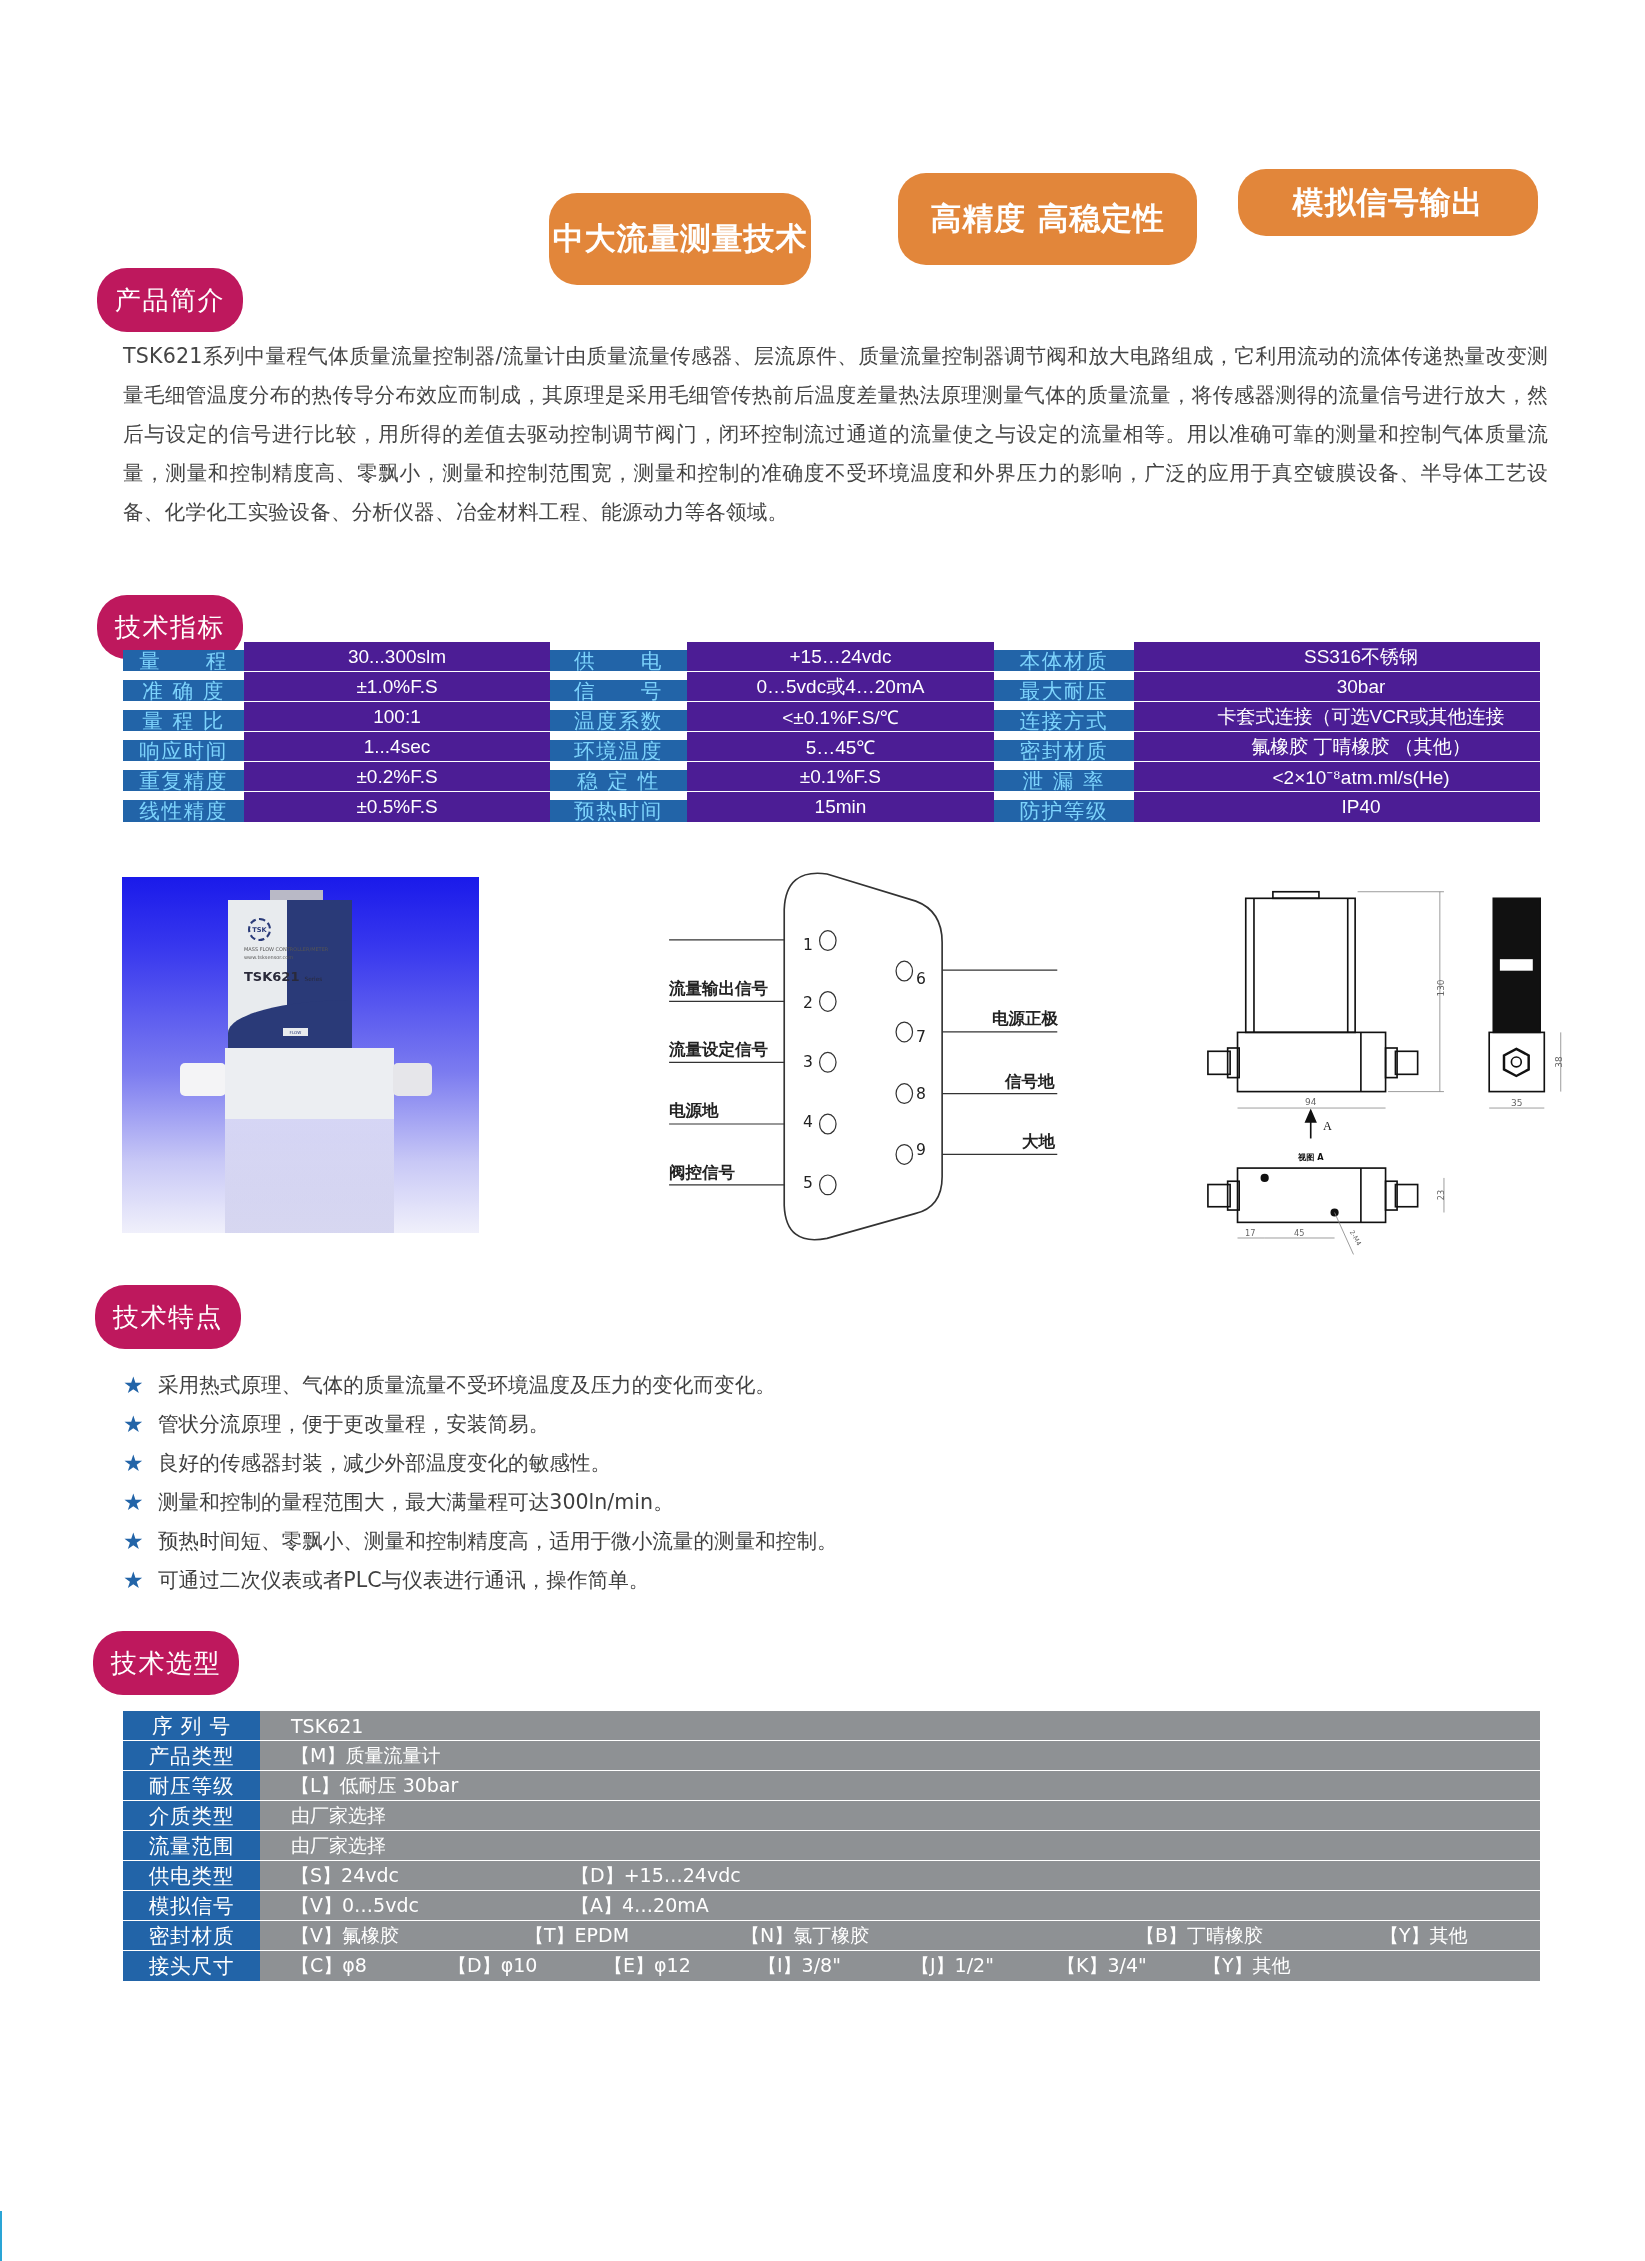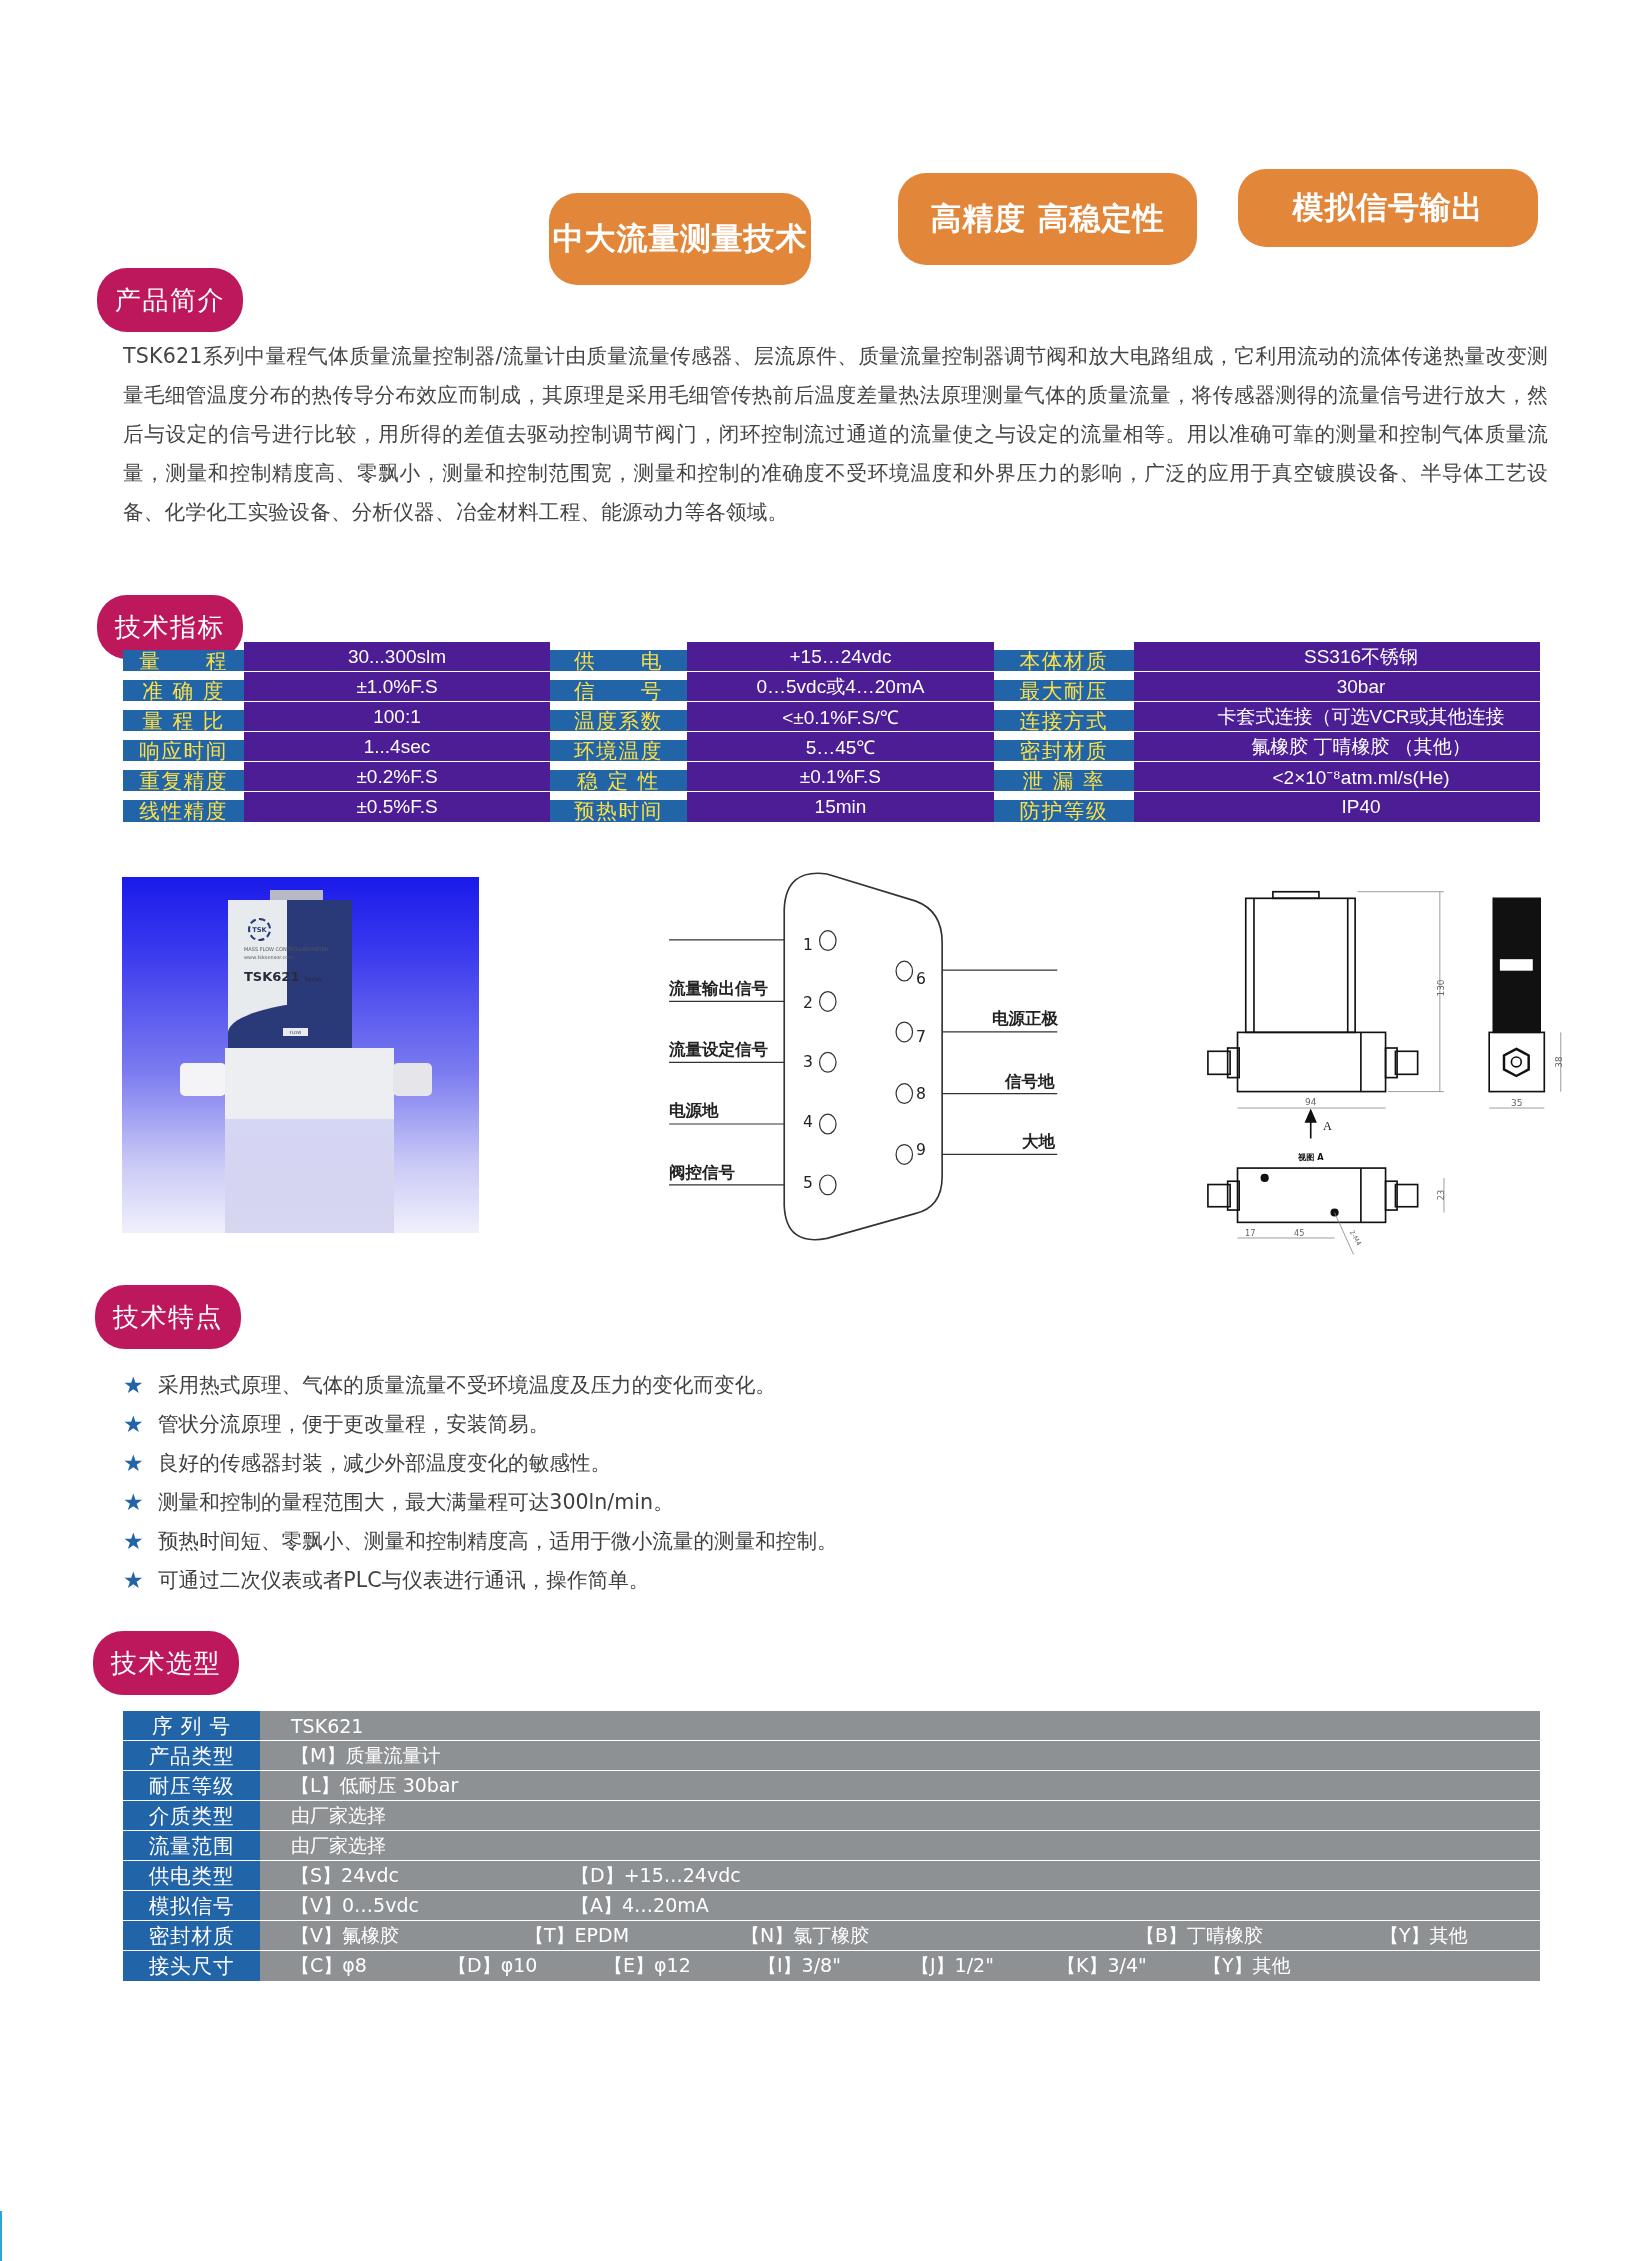--- a/index.html
+++ b/index.html
@@ -18,21 +18,21 @@
               letter-spacing:1.6px; }
 
   
   .intro { position:absolute; left:123px; top:337px; width:1425px; font-size:20.6px; line-height:39px;
            color:#444; text-align:justify; letter-spacing:0.2px; }
 
   
   .spec { position:absolute; left:123px; top:642px; width:1417px; }
   .spec-row { display:flex; height:30px; margin-bottom:0; border-bottom:1.6px solid #fff; box-sizing:border-box; }
   .spec-row:last-child { border-bottom:none; }
-  .lbl { background:#2264a8; color:#fde047; font-size:20.6px; display:flex; align-items:center; justify-content:center;
+  .lbl { background:#2264a8; color:#7dd3fc; font-size:20.6px; display:flex; align-items:center; justify-content:center;
          letter-spacing:1.6px; white-space:nowrap;margin-top:8px; }
   .val { background:#4c1d95; color:#fff; font-size:19px; display:flex; align-items:center; justify-content:center;
          white-space:nowrap; font-family:Liberation Sans, sans-serif; }
   .c1 { width:127px; } .c2 { width:320px; } .c3 { width:144px; } .c4 { width:321px; }
   .c5 { width:147px; } .c6 { width:375px;padding-left:48px; }
 
   
   .photo { position:absolute; left:122px; top:877px; width:357px; height:356px; overflow:hidden;
            background:linear-gradient(180deg,#1a1aea 0%,#3838ee 20%,#7c7cf0 55%,#c8c8f6 80%,#f0f0fb 100%); }
   .dev-top { position:absolute; left:106px; top:23px; width:123px; height:153px; background:#e8ebee; }
@@ -78,21 +78,21 @@
   .sel-val { flex:1; background:#8e9194; color:#fff; font-size:19px; position:relative; white-space:nowrap; }
   .opt { position:absolute; top:50%; transform:translateY(-50%); white-space:nowrap; }
 
   .edge-line { position:absolute; left:0; top:2211px; width:1.6px; height:50px; background:#2aa5d6; }
 </style>
 </head>
 <body>
 
 <div class="hl-pill" style="left:549px;top:173px;width:262px;height:92px;margin-top:20px;">中大流量测量技术</div>
 <div class="hl-pill" style="left:898px;top:173px;width:299px;height:92px;">高精度 高稳定性</div>
-<div class="hl-pill" style="left:1238px;top:169px;width:300px;height:78px;">模拟信号输出</div>
+<div class="hl-pill" style="left:1238px;top:169px;width:300px;height:67px;">模拟信号输出</div>
 
 <div class="sec-pill" style="left:97px;top:268px;">产品简介</div>
 <div class="intro">TSK621系列中量程气体质量流量控制器/流量计由质量流量传感器、层流原件、质量流量控制器调节阀和放大电路组成，它利用流动的流体传递热量改变测量毛细管温度分布的热传导分布效应而制成，其原理是采用毛细管传热前后温度差量热法原理测量气体的质量流量，将传感器测得的流量信号进行放大，然后与设定的信号进行比较，用所得的差值去驱动控制调节阀门，闭环控制流过通道的流量使之与设定的流量相等。用以准确可靠的测量和控制气体质量流量，测量和控制精度高、零飘小，测量和控制范围宽，测量和控制的准确度不受环境温度和外界压力的影响，广泛的应用于真空镀膜设备、半导体工艺设备、化学化工实验设备、分析仪器、冶金材料工程、能源动力等各领域。</div>
 
 <div class="sec-pill" style="left:97px;top:559px;margin-top:36px;">技术指标</div>
 <div class="spec" id="spec-table">
     <div class="spec-row">
       <div class="lbl c1">量　　程</div>
       <div class="val c2">30...300slm</div>
       <div class="lbl c3">供　　电</div>

